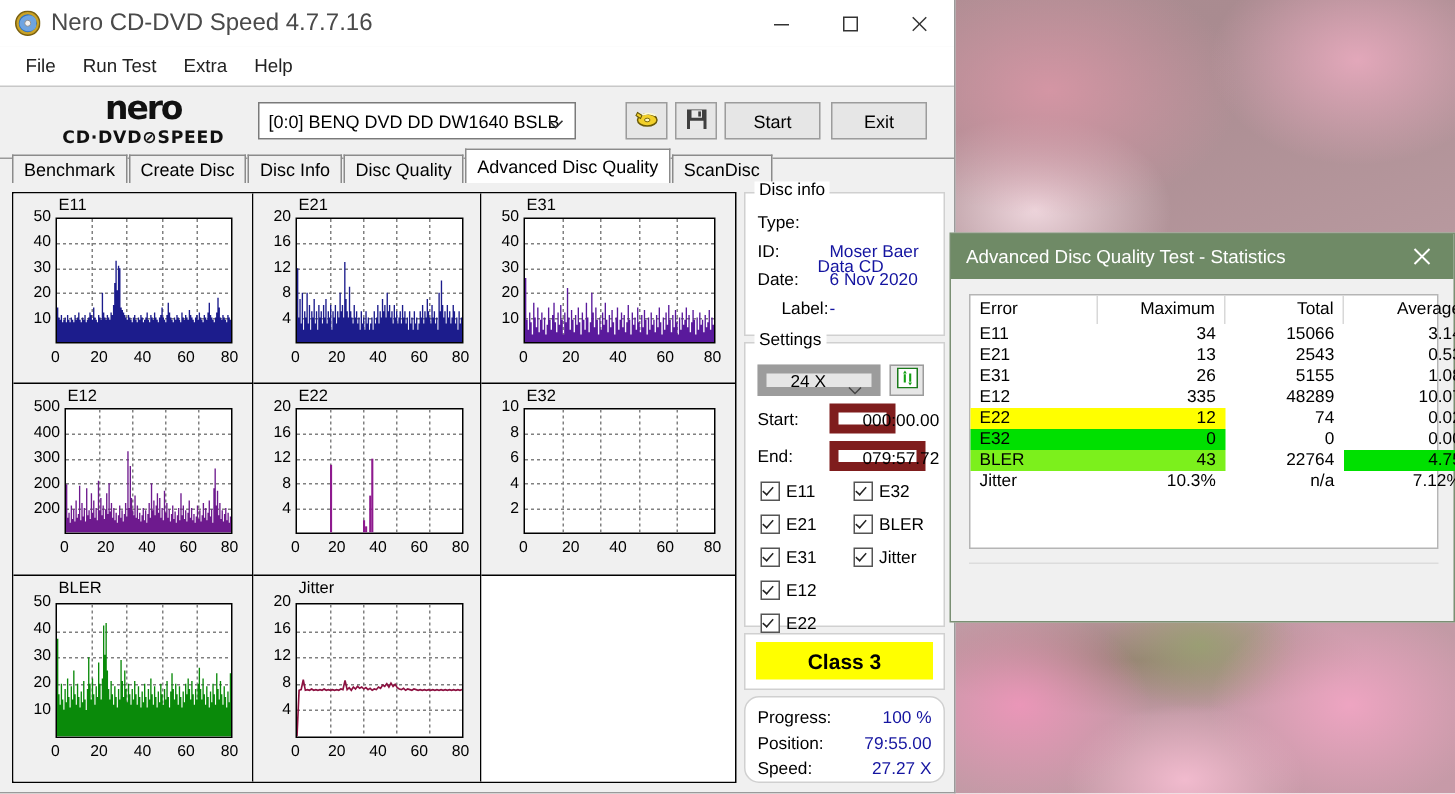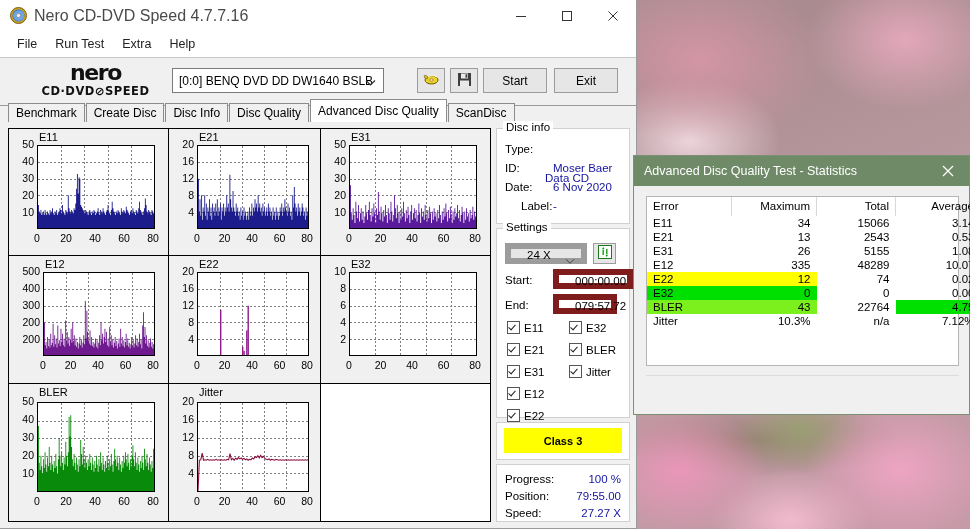--- a/index.html
+++ b/index.html
@@ -69,33 +69,33 @@
   .cell-title{position:absolute;font-size:11px;color:#000;z-index:4;}
   .plot{position:absolute;background:#fff;border:1px solid #000;box-sizing:border-box;}
   .ytick,.xtick{position:absolute;font-size:10.5px;color:#000;text-align:right;white-space:nowrap;}
   .xtick{text-align:center;}
   
   .grp{position:absolute;border:1px solid #d0d0d0;background:#fff;box-sizing:border-box;}
   .grp-cap{position:absolute;top:-8px;left:6px;background:#fff;padding:0 3px;font-size:11.5px;color:#000;}
   #g-discinfo{left:496px;top:128px;width:134px;height:96px;}
   #g-settings{left:496px;top:228px;width:134px;height:190px;}
   #g-class{left:496px;top:422px;width:134px;height:38px;}
-  #g-status{left:496px;top:464px;width:134px;height:58px;}
+  #g-status{left:496px;top:464px;width:134px;height:58px;border-radius:10px;}
   .kv{position:absolute;font-size:11.5px;}
   .kv .k{color:#000;text-align:right;}
   .kv .v{color:#1414a0;}
   .fld{position:absolute;background:#fff;border:6px solid #7f1d1d;box-sizing:border-box;
        font-size:11.5px;display:flex;padding-left:16px;}
   .cbx{position:absolute;font-size:11.5px;display:flex;align-items:center;gap:4px;}
   .cbx .box{width:11px;height:11px;border:1px solid #555;background:#fff;position:relative;flex:none;}
   .cbx .box:after{content:"";position:absolute;left:2px;top:1px;width:3px;height:6px;
                   border:solid #222;border-width:0 1.6px 1.6px 0;transform:rotate(42deg);}
   #classbox{position:absolute;left:504px;top:428px;width:118px;height:25px;background:#ffff00;
             display:flex;align-items:center;justify-content:center;
-            font-size:11px;font-weight:bold;color:#000;}
+            font-size:14px;font-weight:bold;color:#000;}
   
   #stats{position:absolute;left:633px;top:155px;width:337px;height:260px;
          background:#f0f0f0;border:1px solid #7a8f73;box-sizing:border-box;}
   #stats-title{height:30px;background:#6f8a66;color:#fff;display:flex;align-items:center;
                padding-left:10px;font-size:12.5px;position:relative;}
   #stats-close{position:absolute;right:8px;top:5px;width:26px;height:20px;
                display:flex;align-items:center;justify-content:center;color:#fff;}
   #stats-body{position:absolute;left:12px;top:40px;width:313px;height:170px;
               background:#fff;border:1px solid #b5b5b5;box-sizing:border-box;}
   table.st{border-collapse:collapse;width:100%;font-size:11.5px;table-layout:fixed;}
@@ -455,21 +455,21 @@
           <rect x="0.5" y="0.5" width="13" height="13" fill="#fff" stroke="#1a7a1a" stroke-width="1"></rect>
           <path d="M4 4 l2.5 0 l-1.2 -2 z" fill="#12a012"></path>
           <path d="M10 10 l-2.5 0 l1.2 2 z" fill="#12a012"></path>
           <path d="M5.2 4.5 L5.2 10 M8.8 9.5 L8.8 4" stroke="#12a012" stroke-width="1.4" fill="none"></path>
         </svg>
       </span>
     </div>
 
     <div class="kv" style="left:8px;top:45px;">
       <span class="k">Start:</span></div>
-    <div class="fld" style="left:56px;top:40px;width:80px;height:20px;">000:00.00</div>
+    <div class="fld" style="left:56px;top:40px;width:44px;height:20px;">000:00.00</div>
 
     <div class="kv" style="left:8px;top:70px;">
       <span class="k">End:</span></div>
     <div class="fld" style="left:56px;top:65px;width:64px;height:20px;">079:57.72</div>
 
     <div class="cbx" style="left:10px;top:92px;">
       <span class="box"></span>
       <span>E11</span>
       </div>
     <div class="cbx" style="left:10px;top:114px;">

